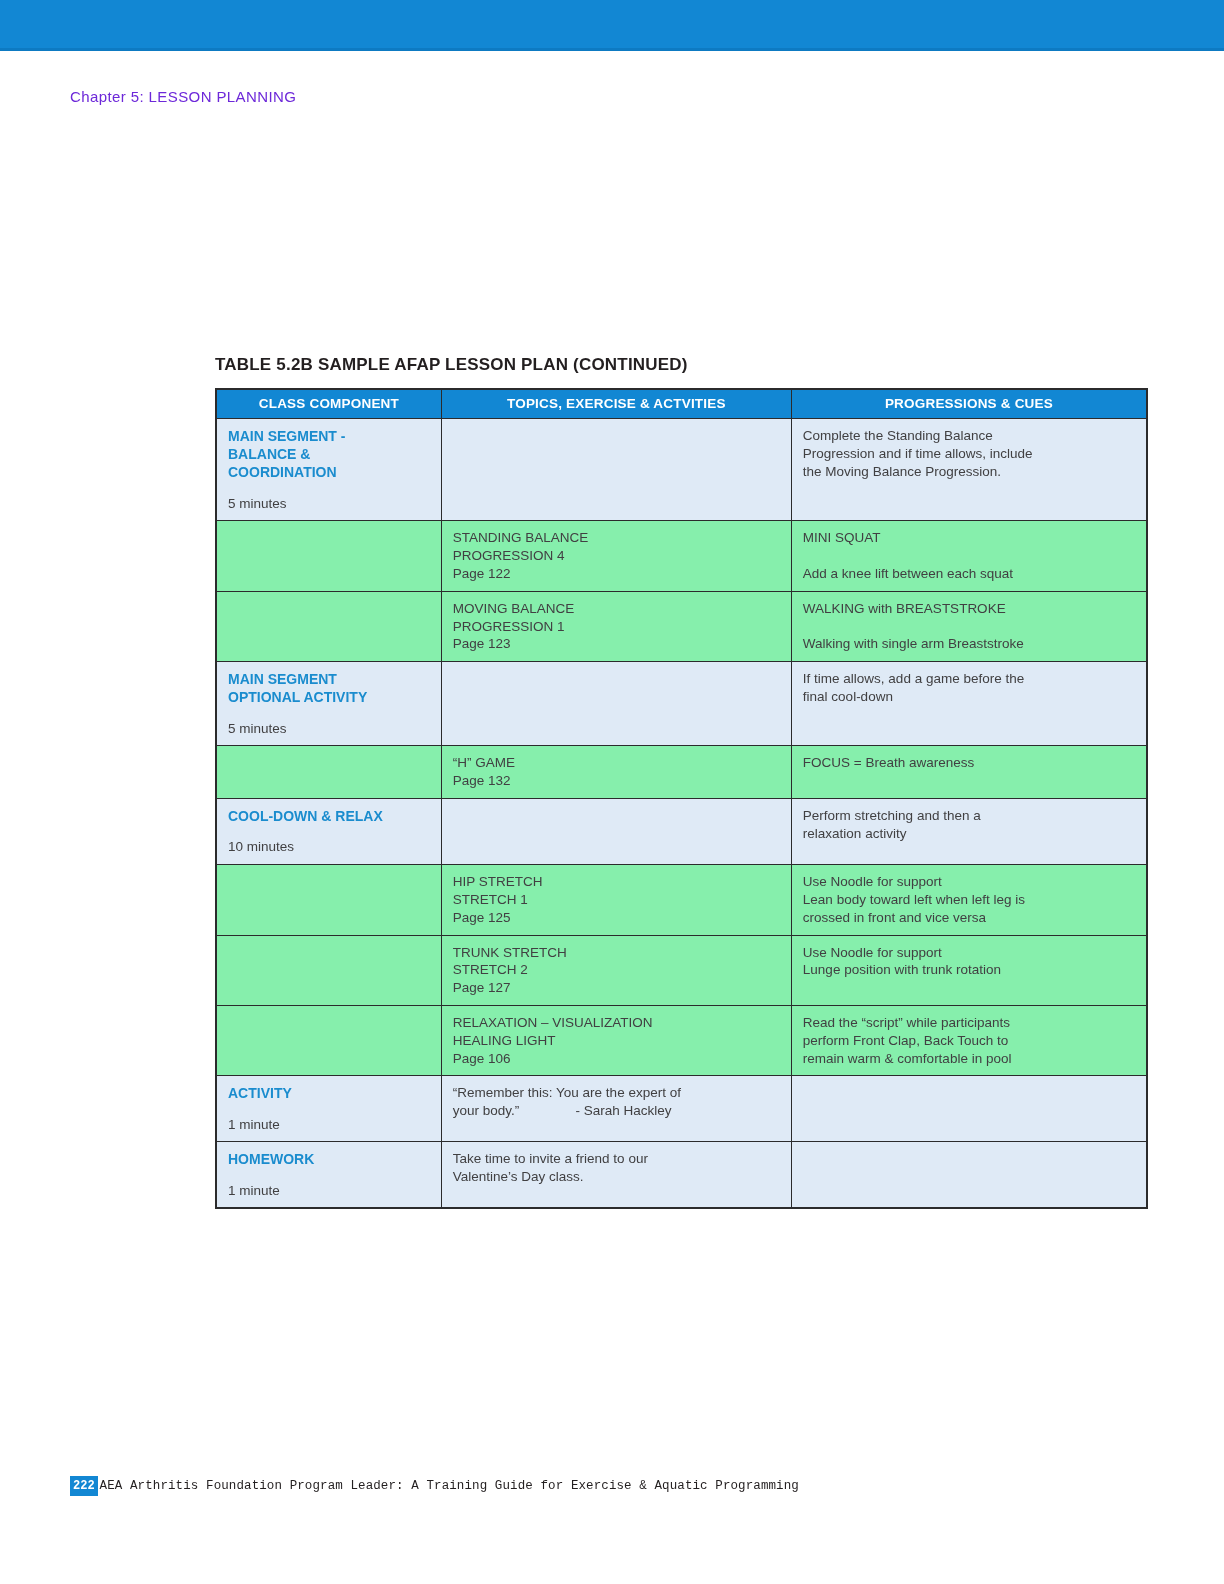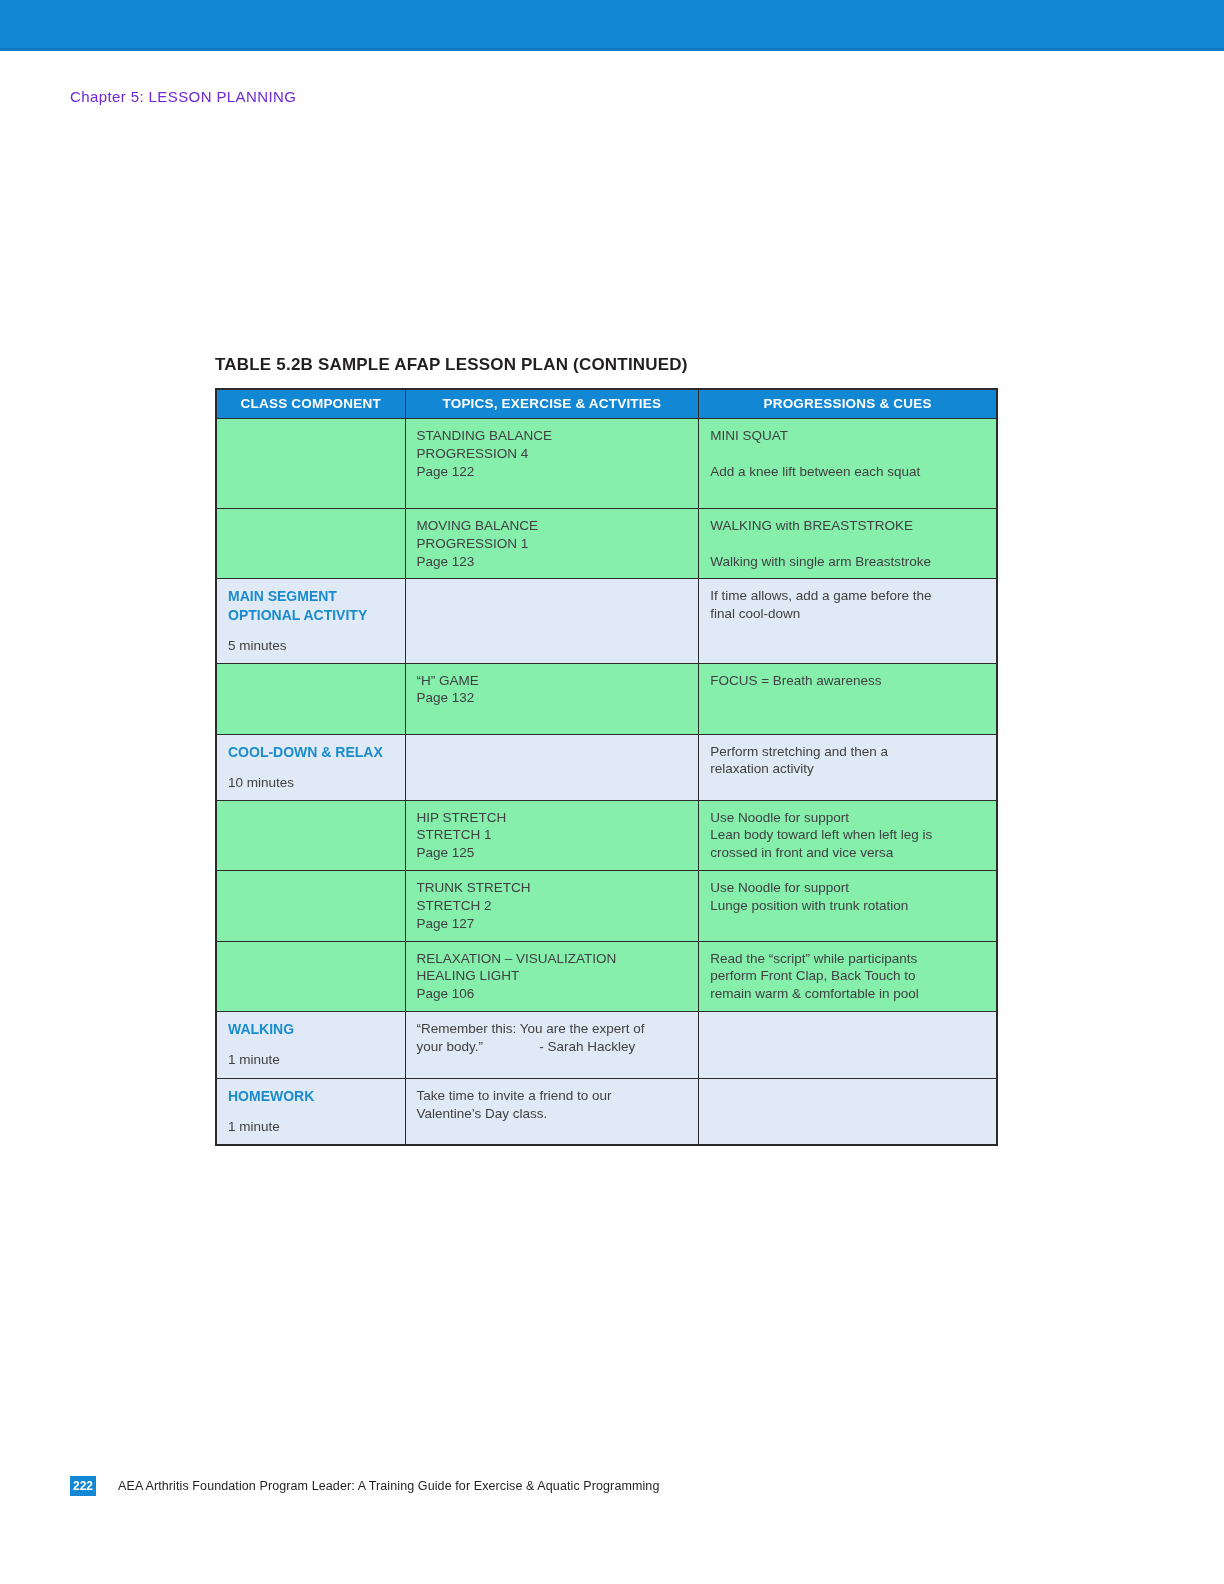--- a/index.html
+++ b/index.html
@@ -11,21 +11,21 @@
   }
   .top-bar {
     position:absolute; top:0; left:0; width:1224px; height:48px;
     background:#1287d3; border-bottom:3px solid #0d7ac2;
   }
   .chapter-header {
     position:absolute; top:88px; left:70px;
     font-size:15px; letter-spacing:0.4px; color:#6d28d9;
   }
   .content {
-    position:absolute; top:355px; left:215px; width:783px;
+    position:absolute; top:355px; left:215px; width:933px;
   }
   .table-title {
     font-size:17px; font-weight:bold; color:#231f20;
     letter-spacing:0.2px; margin:0 0 13px 0;
   }
   table.lesson-table {
     border-collapse:collapse; width:100%; table-layout:fixed;
     border:2px solid #2b2b2c;
   }
   .lesson-table th, .lesson-table td {
@@ -57,21 +57,21 @@
   tbody tr:nth-child(5)  { height:47px;margin-left:32px; }
   tbody tr:nth-child(6)  { height:57px; }
   tbody tr:nth-child(7)  { height:67px;margin-left:30px; }
   tbody tr:nth-child(8)  { height:61px; }
   tbody tr:nth-child(9)  { height:67px; }
   tbody tr:nth-child(10) { height:65px; }
   tbody tr:nth-child(11) { height:55px; }
   tbody tr:nth-child(12) { height:55px; }
   .page-footer {
     position:absolute; top:1476px; left:70px;
-    display:flex; align-items:center; gap:22px;
+    display:flex; align-items:center; gap:2px;font-family:Liberation Mono, monospace;
   }
   .page-badge {
     background:#1287d3; color:#ffffff; font-weight:bold;
     font-size:12px; line-height:1; padding:4px 3px;
   }
   .footer-text { font-size:12.5px; color:#231f20; letter-spacing:0.1px; }
 </style>
 </head>
 <body>
 
@@ -88,20 +88,29 @@
         <col class="c3">
       </colgroup>
     <thead>
       <tr>
         <th>CLASS COMPONENT</th>
         <th>TOPICS, EXERCISE &amp; ACTVITIES</th>
         <th>PROGRESSIONS &amp; CUES</th>
       </tr>
     </thead>
     <tbody>
+        <tr class="highlight">
+          <td><div class="comp-title">MAIN SEGMENT -
+BALANCE &amp;
+COORDINATION</div><div class="comp-duration">5 minutes</div></td>
+          <td></td>
+          <td>Complete the Standing Balance
+Progression and if time allows, include
+the Moving Balance Progression.</td>
+        </tr>
         <tr class="">
           <td></td>
           <td>STANDING BALANCE
 PROGRESSION 4
 Page 122</td>
           <td>MINI SQUAT
 
 Add a knee lift between each squat</td>
         </tr>
         <tr class="">
@@ -152,21 +161,21 @@
         <tr class="">
           <td></td>
           <td>RELAXATION – VISUALIZATION
 HEALING LIGHT
 Page 106</td>
           <td>Read the “script” while participants
 perform Front Clap, Back Touch to
 remain warm &amp; comfortable in pool</td>
         </tr>
         <tr class="highlight">
-          <td><div class="comp-title">WALKING</div><div class="comp-duration">1 minute</div></td>
+          <td><div class="comp-title">ACTIVITY</div><div class="comp-duration">1 minute</div></td>
           <td>“Remember this: You are the expert of
 your body.”&nbsp;&nbsp;&nbsp;&nbsp;&nbsp;&nbsp;&nbsp;&nbsp;&nbsp;&nbsp;&nbsp;&nbsp;&nbsp;&nbsp;&nbsp;- Sarah Hackley</td>
           <td></td>
         </tr>
         <tr class="highlight">
           <td><div class="comp-title">HOMEWORK</div><div class="comp-duration">1 minute</div></td>
           <td>Take time to invite a friend to our
 Valentine’s Day class.</td>
           <td></td>
         </tr>

